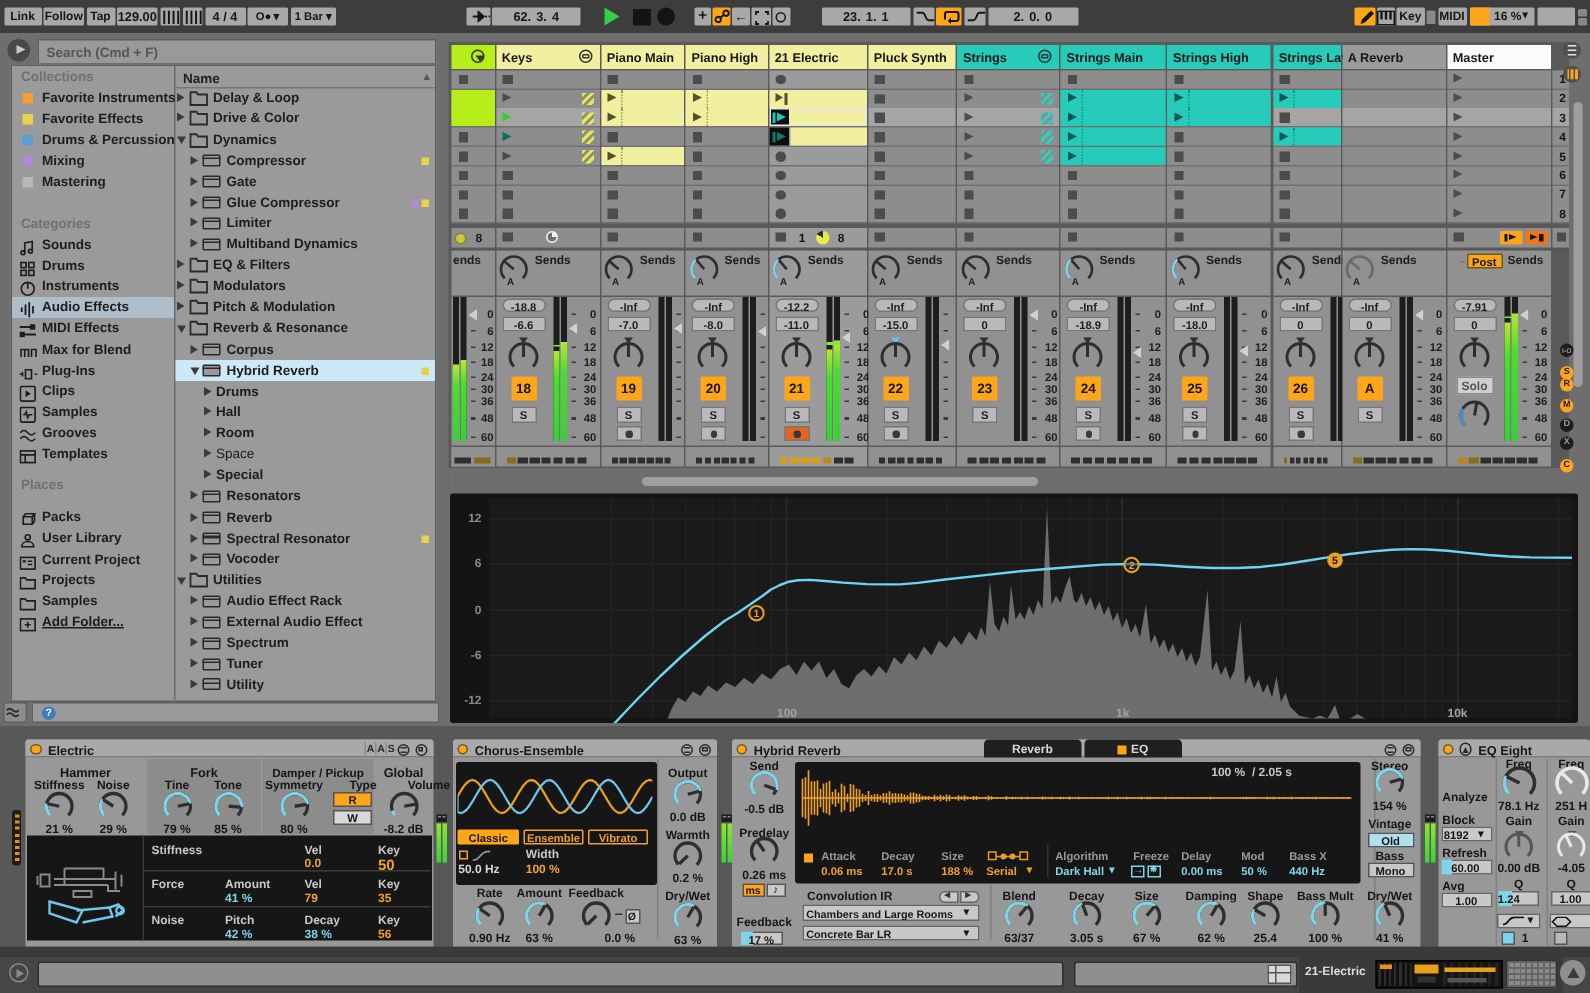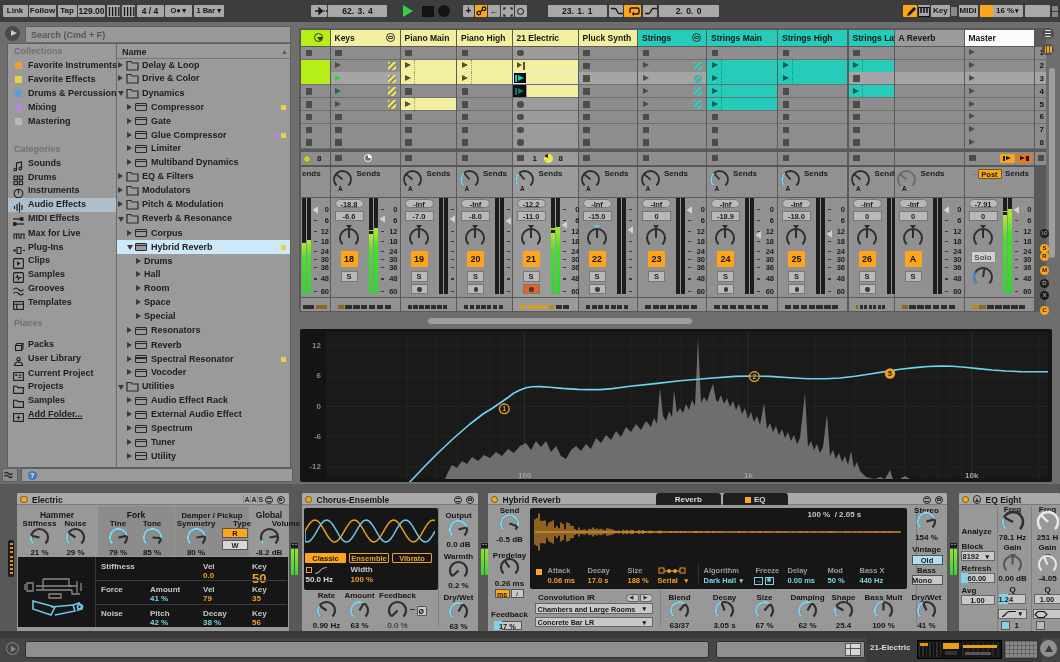--- a/index.html
+++ b/index.html
@@ -160,21 +160,21 @@
           <line x1="0" y1="3" x2="7" y2="3"></line>
           <line x1="3" y1="8" x2="11" y2="8"></line>
           <rect x="7.5" y="1.8" width="2.4" height="2.4" fill="#1d1d1d"></rect>
           <rect x="0.5" y="6.8" width="2.4" height="2.4" fill="#1d1d1d"></rect>
         </g>
       </svg></div>
     <div class="t" style="left:28px;top:214.4px;font-size:9px;color:#1d1d1d;font-weight:600;">MIDI Effects</div>
     <div style="left:13px;top:227.5px"><svg width="12" height="11" viewBox="0 0 12 11">
         <path d="M1 8V3h2.5v5M3.5 3h2.5v5M8 8V3h3v5" stroke="#1d1d1d" stroke-width="1.1" fill="none"></path>
       </svg></div>
-    <div class="t" style="left:28px;top:228.5px;font-size:9px;color:#1d1d1d;font-weight:600;">Max for Live</div>
+    <div class="t" style="left:28px;top:228.5px;font-size:9px;color:#1d1d1d;font-weight:600;">Max for Blend</div>
     <div style="left:13px;top:241.5px"><svg width="12" height="11" viewBox="0 0 12 11">
         <path d="M0 5.5h2M10 5.5h2M4 2.5h4v6H4z" stroke="#1d1d1d" stroke-width="1.1" fill="none"></path>
         <path d="M2 4v3" stroke="#1d1d1d" stroke-width="1.1" fill="none"></path>
       </svg></div>
     <div class="t" style="left:28px;top:242.5px;font-size:9px;color:#1d1d1d;font-weight:600;">Plug-Ins</div>
     <div style="left:13px;top:255.1px"><svg width="11" height="11" viewBox="0 0 11 11">
         <rect x="0.6" y="0.6" width="9.8" height="9.8" rx="1" stroke="#1d1d1d" stroke-width="1.1" fill="none"></rect>
         <path d="M4 3.2 7.5 5.5 4 7.8z" fill="#1d1d1d"></path>
       </svg></div>
     <div class="t" style="left:28px;top:256.1px;font-size:9px;color:#1d1d1d;font-weight:600;">Clips</div>
@@ -292,21 +292,21 @@
     <div style="left:135px;top:245.2px;width:12px;height:1.2px;background:#2a2a2a"></div>
     <div class="t" style="left:151px;top:242.5px;font-size:9px;color:#1d1d1d;font-weight:600;">Hybrid Reverb</div>
     <div class="" style="left:281px;top:244.5px;width:5px;height:5px;background:#e8d24a"></div>
     <div style="left:136px;top:257.6px;width:0;height:0;border-left:5px solid #3a3a3a;border-top:3.5px solid transparent;border-bottom:3.5px solid transparent"></div>
     <div class="t" style="left:144px;top:256.6px;font-size:9px;color:#1d1d1d;font-weight:600;">Drums</div>
     <div style="left:136px;top:271.2px;width:0;height:0;border-left:5px solid #3a3a3a;border-top:3.5px solid transparent;border-bottom:3.5px solid transparent"></div>
     <div class="t" style="left:144px;top:270.2px;font-size:9px;color:#1d1d1d;font-weight:600;">Hall</div>
     <div style="left:136px;top:285.2px;width:0;height:0;border-left:5px solid #3a3a3a;border-top:3.5px solid transparent;border-bottom:3.5px solid transparent"></div>
     <div class="t" style="left:144px;top:284.2px;font-size:9px;color:#1d1d1d;font-weight:600;">Room</div>
     <div style="left:136px;top:299.3px;width:0;height:0;border-left:5px solid #3a3a3a;border-top:3.5px solid transparent;border-bottom:3.5px solid transparent"></div>
-    <div class="t" style="left:144px;top:298.3px;font-size:9px;color:#1d1d1d;font-weight:700;">Space</div>
+    <div class="t" style="left:144px;top:298.3px;font-size:9px;color:#1d1d1d;font-weight:400;">Space</div>
     <div style="left:136px;top:313.3px;width:0;height:0;border-left:5px solid #3a3a3a;border-top:3.5px solid transparent;border-bottom:3.5px solid transparent"></div>
     <div class="t" style="left:144px;top:312.3px;font-size:9px;color:#1d1d1d;font-weight:600;">Special</div>
     <div style="left:127px;top:327.4px;width:0;height:0;border-left:5px solid #3a3a3a;border-top:3.5px solid transparent;border-bottom:3.5px solid transparent"></div>
     <div style="left:135px;top:326.9px;width:12px;height:8px;border:1.2px solid #2a2a2a;border-radius:1px;background:#9a9a9a"></div>
     <div style="left:135px;top:329.09999999999997px;width:12px;height:1.2px;background:#2a2a2a"></div>
     <div class="t" style="left:151px;top:326.4px;font-size:9px;color:#1d1d1d;font-weight:600;">Resonators</div>
     <div style="left:127px;top:341.5px;width:0;height:0;border-left:5px solid #3a3a3a;border-top:3.5px solid transparent;border-bottom:3.5px solid transparent"></div>
     <div style="left:135px;top:341.0px;width:12px;height:8px;border:1.2px solid #2a2a2a;border-radius:1px;background:#9a9a9a"></div>
     <div style="left:135px;top:343.2px;width:12px;height:1.2px;background:#2a2a2a"></div>
     <div class="t" style="left:151px;top:340.5px;font-size:9px;color:#1d1d1d;font-weight:600;">Reverb</div>
@@ -1465,21 +1465,21 @@
 <path d="M14 42l22 6-4 8-18-6z"></path>
           <path d="M32 48l22-2 2 6-20 4"></path>
           <path d="M54 46l6-2 3 4-5 4"></path>
           <circle cx="61" cy="48" r="2.5"></circle>
 </g>
       </svg></div>
     <div class="t" style="left:101px;top:563px;font-size:8px;color:#c8c8c8;font-weight:600;">Stiffness</div>
     <div class="t" style="left:203px;top:563px;font-size:8px;color:#c8c8c8;font-weight:600;">Vel</div>
     <div class="t" style="left:203px;top:572px;font-size:8px;color:#f0a030;font-weight:600;">0.0</div>
     <div class="t" style="left:252px;top:563px;font-size:8px;color:#c8c8c8;font-weight:600;">Key</div>
-    <div class="t" style="left:252px;top:572px;font-size:13px;color:#f0a030;font-weight:600;text-align:right;">50</div>
+    <div class="t" style="left:252px;top:572px;font-size:10px;color:#f0a030;font-weight:600;text-align:right;">50</div>
     <div class="" style="left:96px;top:580.3px;width:190.5px;height:1px;background:#3a3a3a"></div>
     <div class="t" style="left:101px;top:586.3px;font-size:8px;color:#c8c8c8;font-weight:600;">Force</div>
     <div class="t" style="left:150px;top:586.3px;font-size:8px;color:#c8c8c8;font-weight:600;">Amount</div>
     <div class="t" style="left:150px;top:595.3px;font-size:8px;color:#7fd4ea;font-weight:600;">41 %</div>
     <div class="t" style="left:203px;top:586.3px;font-size:8px;color:#c8c8c8;font-weight:600;">Vel</div>
     <div class="t" style="left:203px;top:595.3px;font-size:8px;color:#f0a030;font-weight:600;">79</div>
     <div class="t" style="left:252px;top:586.3px;font-size:8px;color:#c8c8c8;font-weight:600;">Key</div>
     <div class="t" style="left:252px;top:595.3px;font-size:8px;color:#f0a030;font-weight:600;">35</div>
     <div class="" style="left:96px;top:603.6px;width:190.5px;height:1px;background:#3a3a3a"></div>
     <div class="t" style="left:101px;top:609.6px;font-size:8px;color:#c8c8c8;font-weight:600;">Noise</div>
@@ -1538,21 +1538,21 @@
       </svg>
     </div>
     <div class="t" style="left:333.5px;top:621.5px;font-size:8px;color:#161616;font-weight:600;width:52px;text-align:center;">63 %</div>
     <div class="t" style="left:371.5px;top:592px;font-size:8px;color:#161616;font-weight:600;width:52px;text-align:center;">Feedback</div>
     <div class="k" style="left:386.0px;top:598.5px">
       <svg width="23.0" height="23.0" viewBox="0 0 23.0 23.0">
         <path d="M5.49 17.51 A8.50 8.50 0 1 1 17.51 17.51" stroke="#2e2e2e" stroke-width="2.2" fill="none" stroke-linecap="butt"></path>
         <line x1="11.5" y1="11.5" x2="5.84" y2="17.16" stroke="#2e2e2e" stroke-width="2.2"></line>
       </svg>
     </div>
-    <div class="t" style="left:371.5px;top:621.5px;font-size:8px;color:#161616;font-weight:400;width:52px;text-align:center;">0.0 %</div>
+    <div class="t" style="left:371.5px;top:621.5px;font-size:8px;color:#161616;font-weight:700;width:52px;text-align:right;">0.0 %</div>
     <div class="" style="left:409.5px;top:609px;width:5px;height:1.2px;background:#333"></div>
     <div class="" style="left:416.5px;top:605.5px;width:10px;height:10px;background:#c8c8c8;border:1px solid #555;border-radius:1px"></div>
     <div class="t" style="left:418.5px;top:607.5px;font-size:7px;color:#161616;font-weight:700;">Ø</div>
     <div class="" style="left:438.0px;top:505.5px;width:1px;height:120.5px;background:#7f7f7f"></div>
     <div class="t" style="left:438.5px;top:512px;font-size:8px;color:#161616;font-weight:600;width:40px;text-align:center;">Output</div>
     <div class="k" style="left:447.0px;top:517.5px">
       <svg width="23.0" height="23.0" viewBox="0 0 23.0 23.0">
         <path d="M5.49 17.51 A8.50 8.50 0 1 1 17.51 17.51" stroke="#2e2e2e" stroke-width="2.2" fill="none" stroke-linecap="butt"></path>
         <path d="M5.49 17.51 A8.50 8.50 0 1 1 19.73 9.39" stroke="#7fd4ea" stroke-width="2.2" fill="none"></path>
         <line x1="11.5" y1="11.5" x2="19.25" y2="9.51" stroke="#2e2e2e" stroke-width="2.2"></line>
@@ -1733,21 +1733,21 @@
         <path d="M5.49 17.51 A8.50 8.50 0 1 1 19.71 9.30" stroke="#7fd4ea" stroke-width="2.2" fill="none"></path>
         <line x1="11.5" y1="11.5" x2="19.23" y2="9.43" stroke="#2e2e2e" stroke-width="2.2"></line>
       </svg>
     </div>
     <div class="t" style="left:905.5px;top:534px;font-size:8px;color:#161616;font-weight:600;width:42px;text-align:center;">154 %</div>
     <div class="t" style="left:905.5px;top:545.5px;font-size:8px;color:#161616;font-weight:600;width:42px;text-align:center;">Vintage</div>
     <div class="" style="left:911.5px;top:555px;width:31px;height:9.5px;background:#b0e0f0;border:1px solid #555"></div>
     <div class="t" style="left:911.5px;top:557px;font-size:7.5px;color:#161616;font-weight:700;width:31px;text-align:center;">Old</div>
     <div class="t" style="left:905.5px;top:566.5px;font-size:8px;color:#161616;font-weight:600;width:42px;text-align:center;">Bass</div>
     <div class="" style="left:911.5px;top:575px;width:31px;height:9.5px;background:#c8c8c8;border:1px solid #555"></div>
-    <div class="t" style="left:911.5px;top:577px;font-size:7.5px;color:#161616;font-weight:700;width:21px;text-align:center;">Mono</div>
+    <div class="t" style="left:911.5px;top:577px;font-size:7.5px;color:#161616;font-weight:700;width:31px;text-align:center;">Mono</div>
     <div class="t" style="left:905.5px;top:594px;font-size:8px;color:#161616;font-weight:600;width:42px;text-align:center;">Dry/Wet</div>
     <div class="k" style="left:915.0px;top:599.0px">
       <svg width="23.0" height="23.0" viewBox="0 0 23.0 23.0">
         <path d="M5.49 17.51 A8.50 8.50 0 1 1 17.51 17.51" stroke="#2e2e2e" stroke-width="2.2" fill="none" stroke-linecap="butt"></path>
         <path d="M5.49 17.51 A8.50 8.50 0 0 1 8.04 3.73" stroke="#7fd4ea" stroke-width="2.2" fill="none"></path>
         <line x1="11.5" y1="11.5" x2="8.25" y2="4.19" stroke="#2e2e2e" stroke-width="2.2"></line>
       </svg>
     </div>
     <div class="t" style="left:905.5px;top:622px;font-size:8px;color:#161616;font-weight:600;width:42px;text-align:center;">41 %</div>
     <div class="" style="left:950px;top:543px;width:7px;height:5px;background:#1d1d1d"></div>

